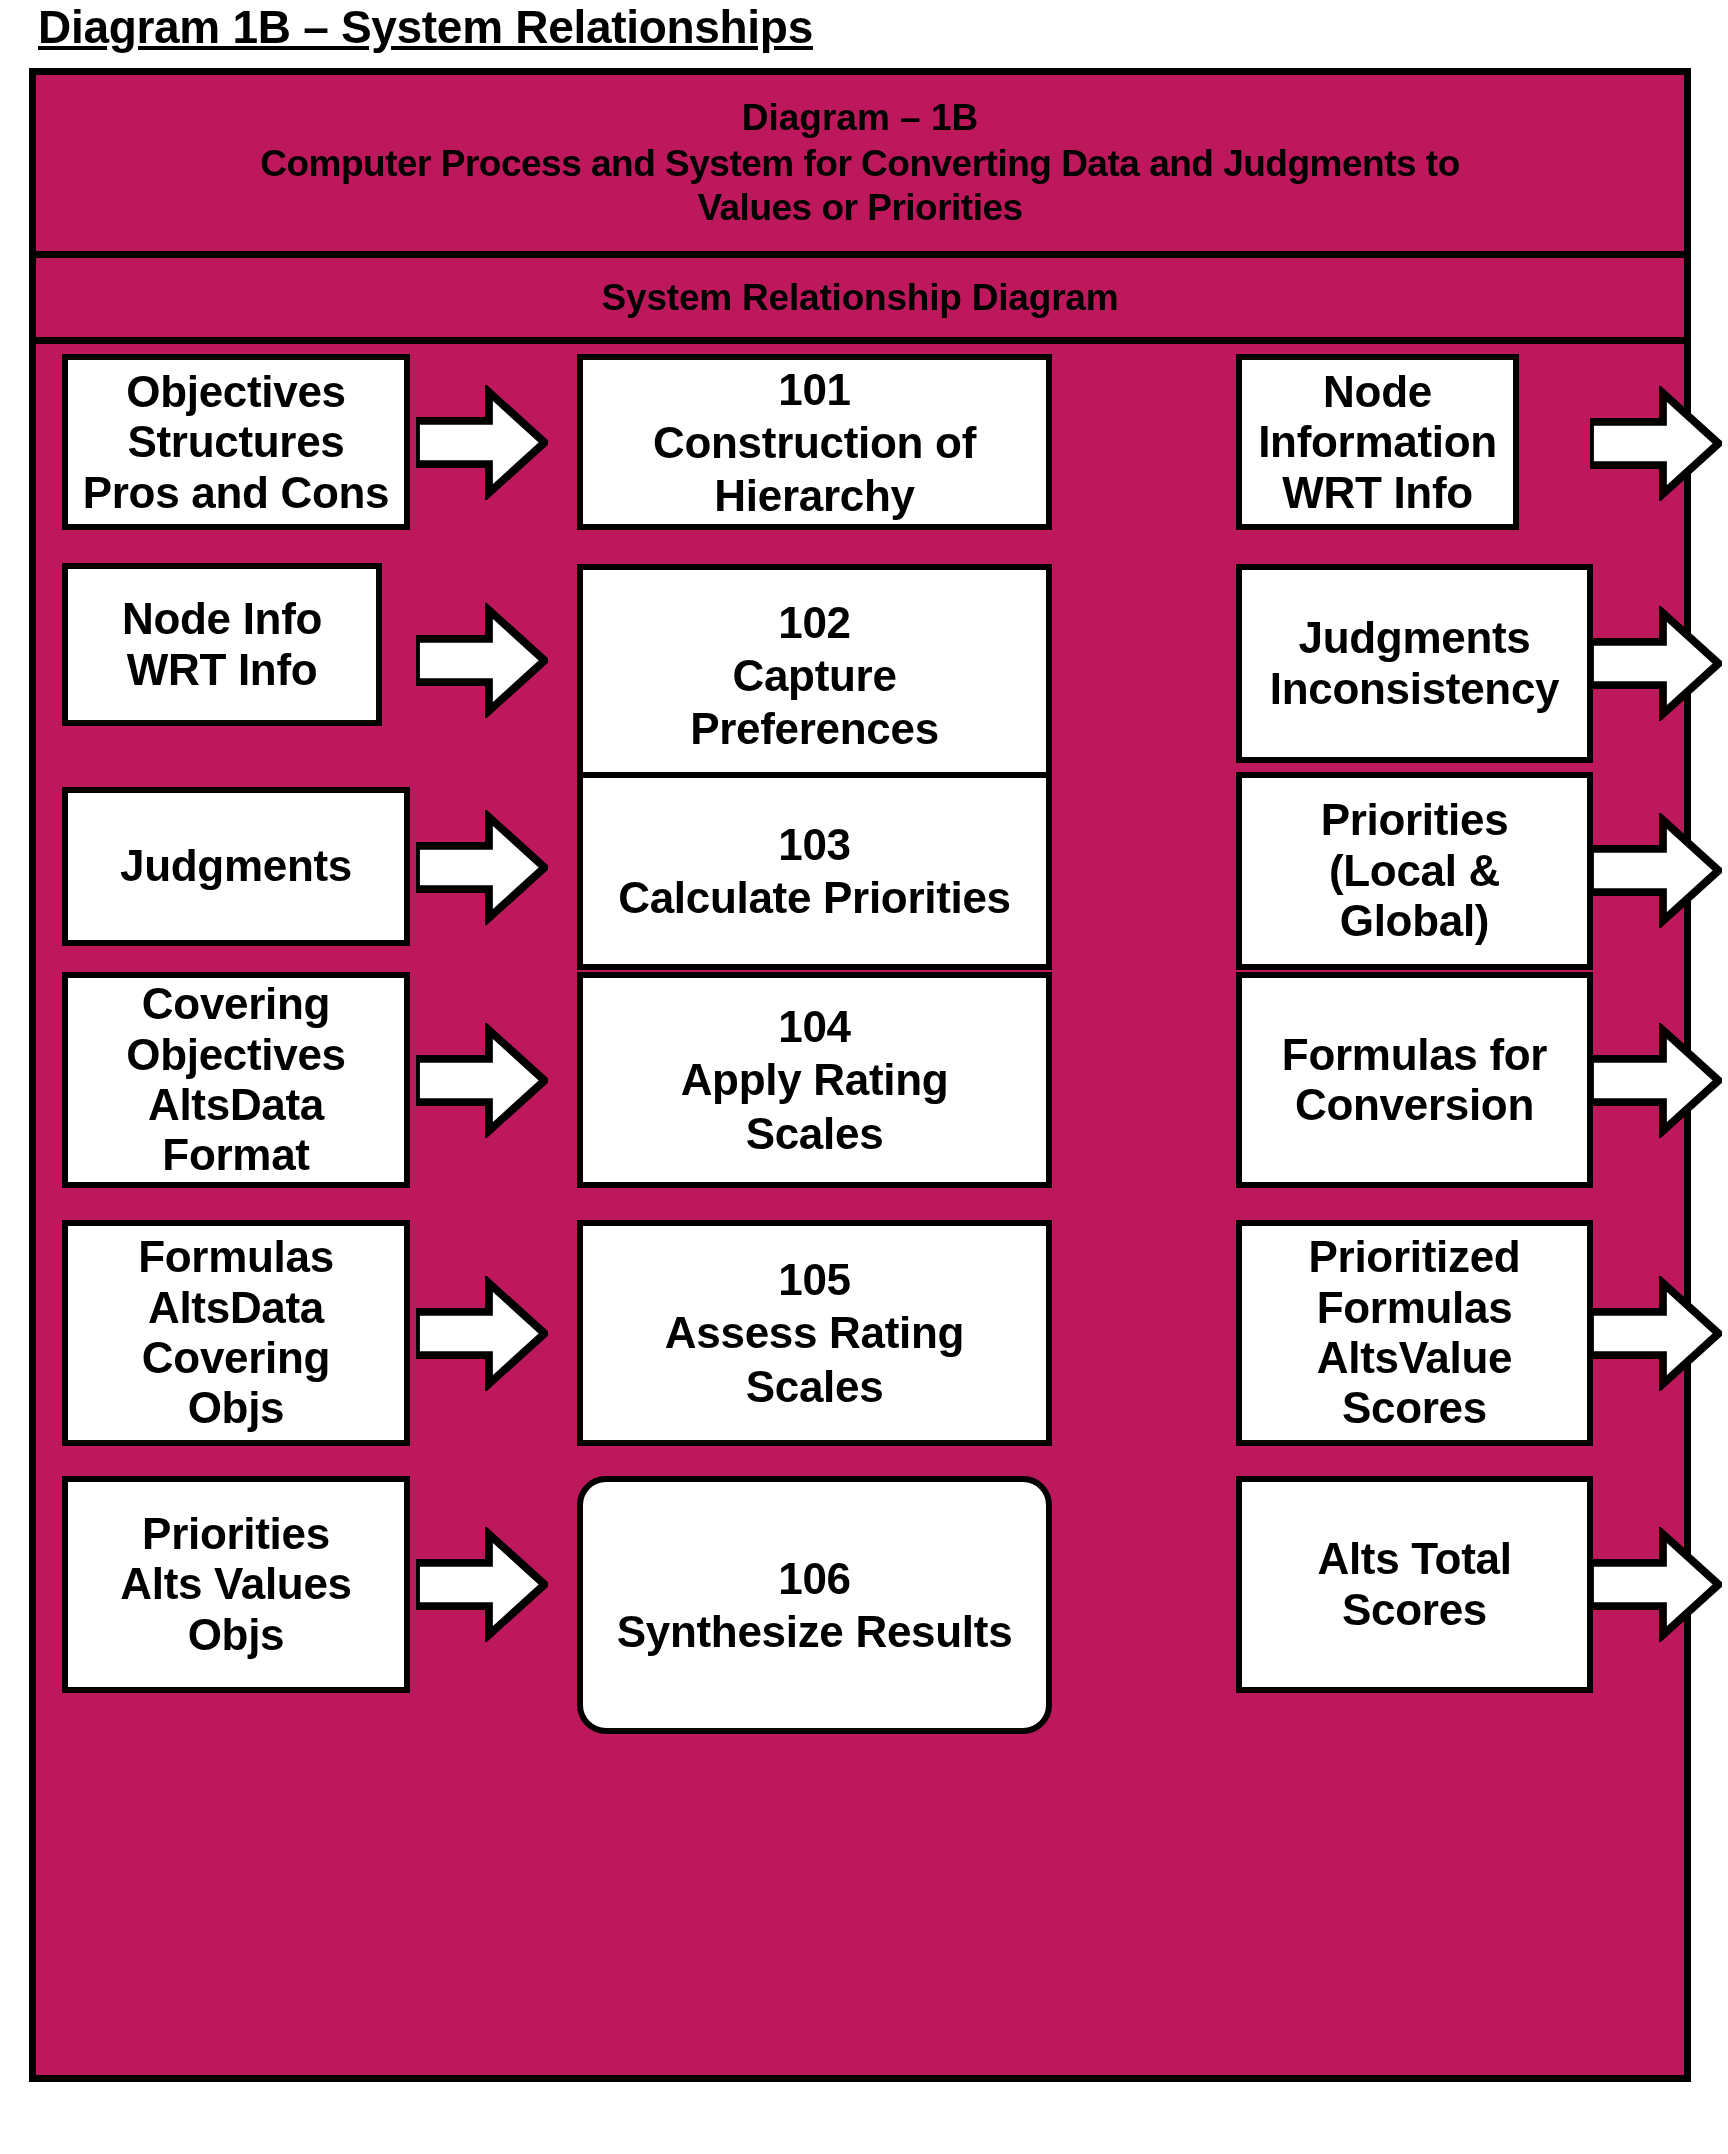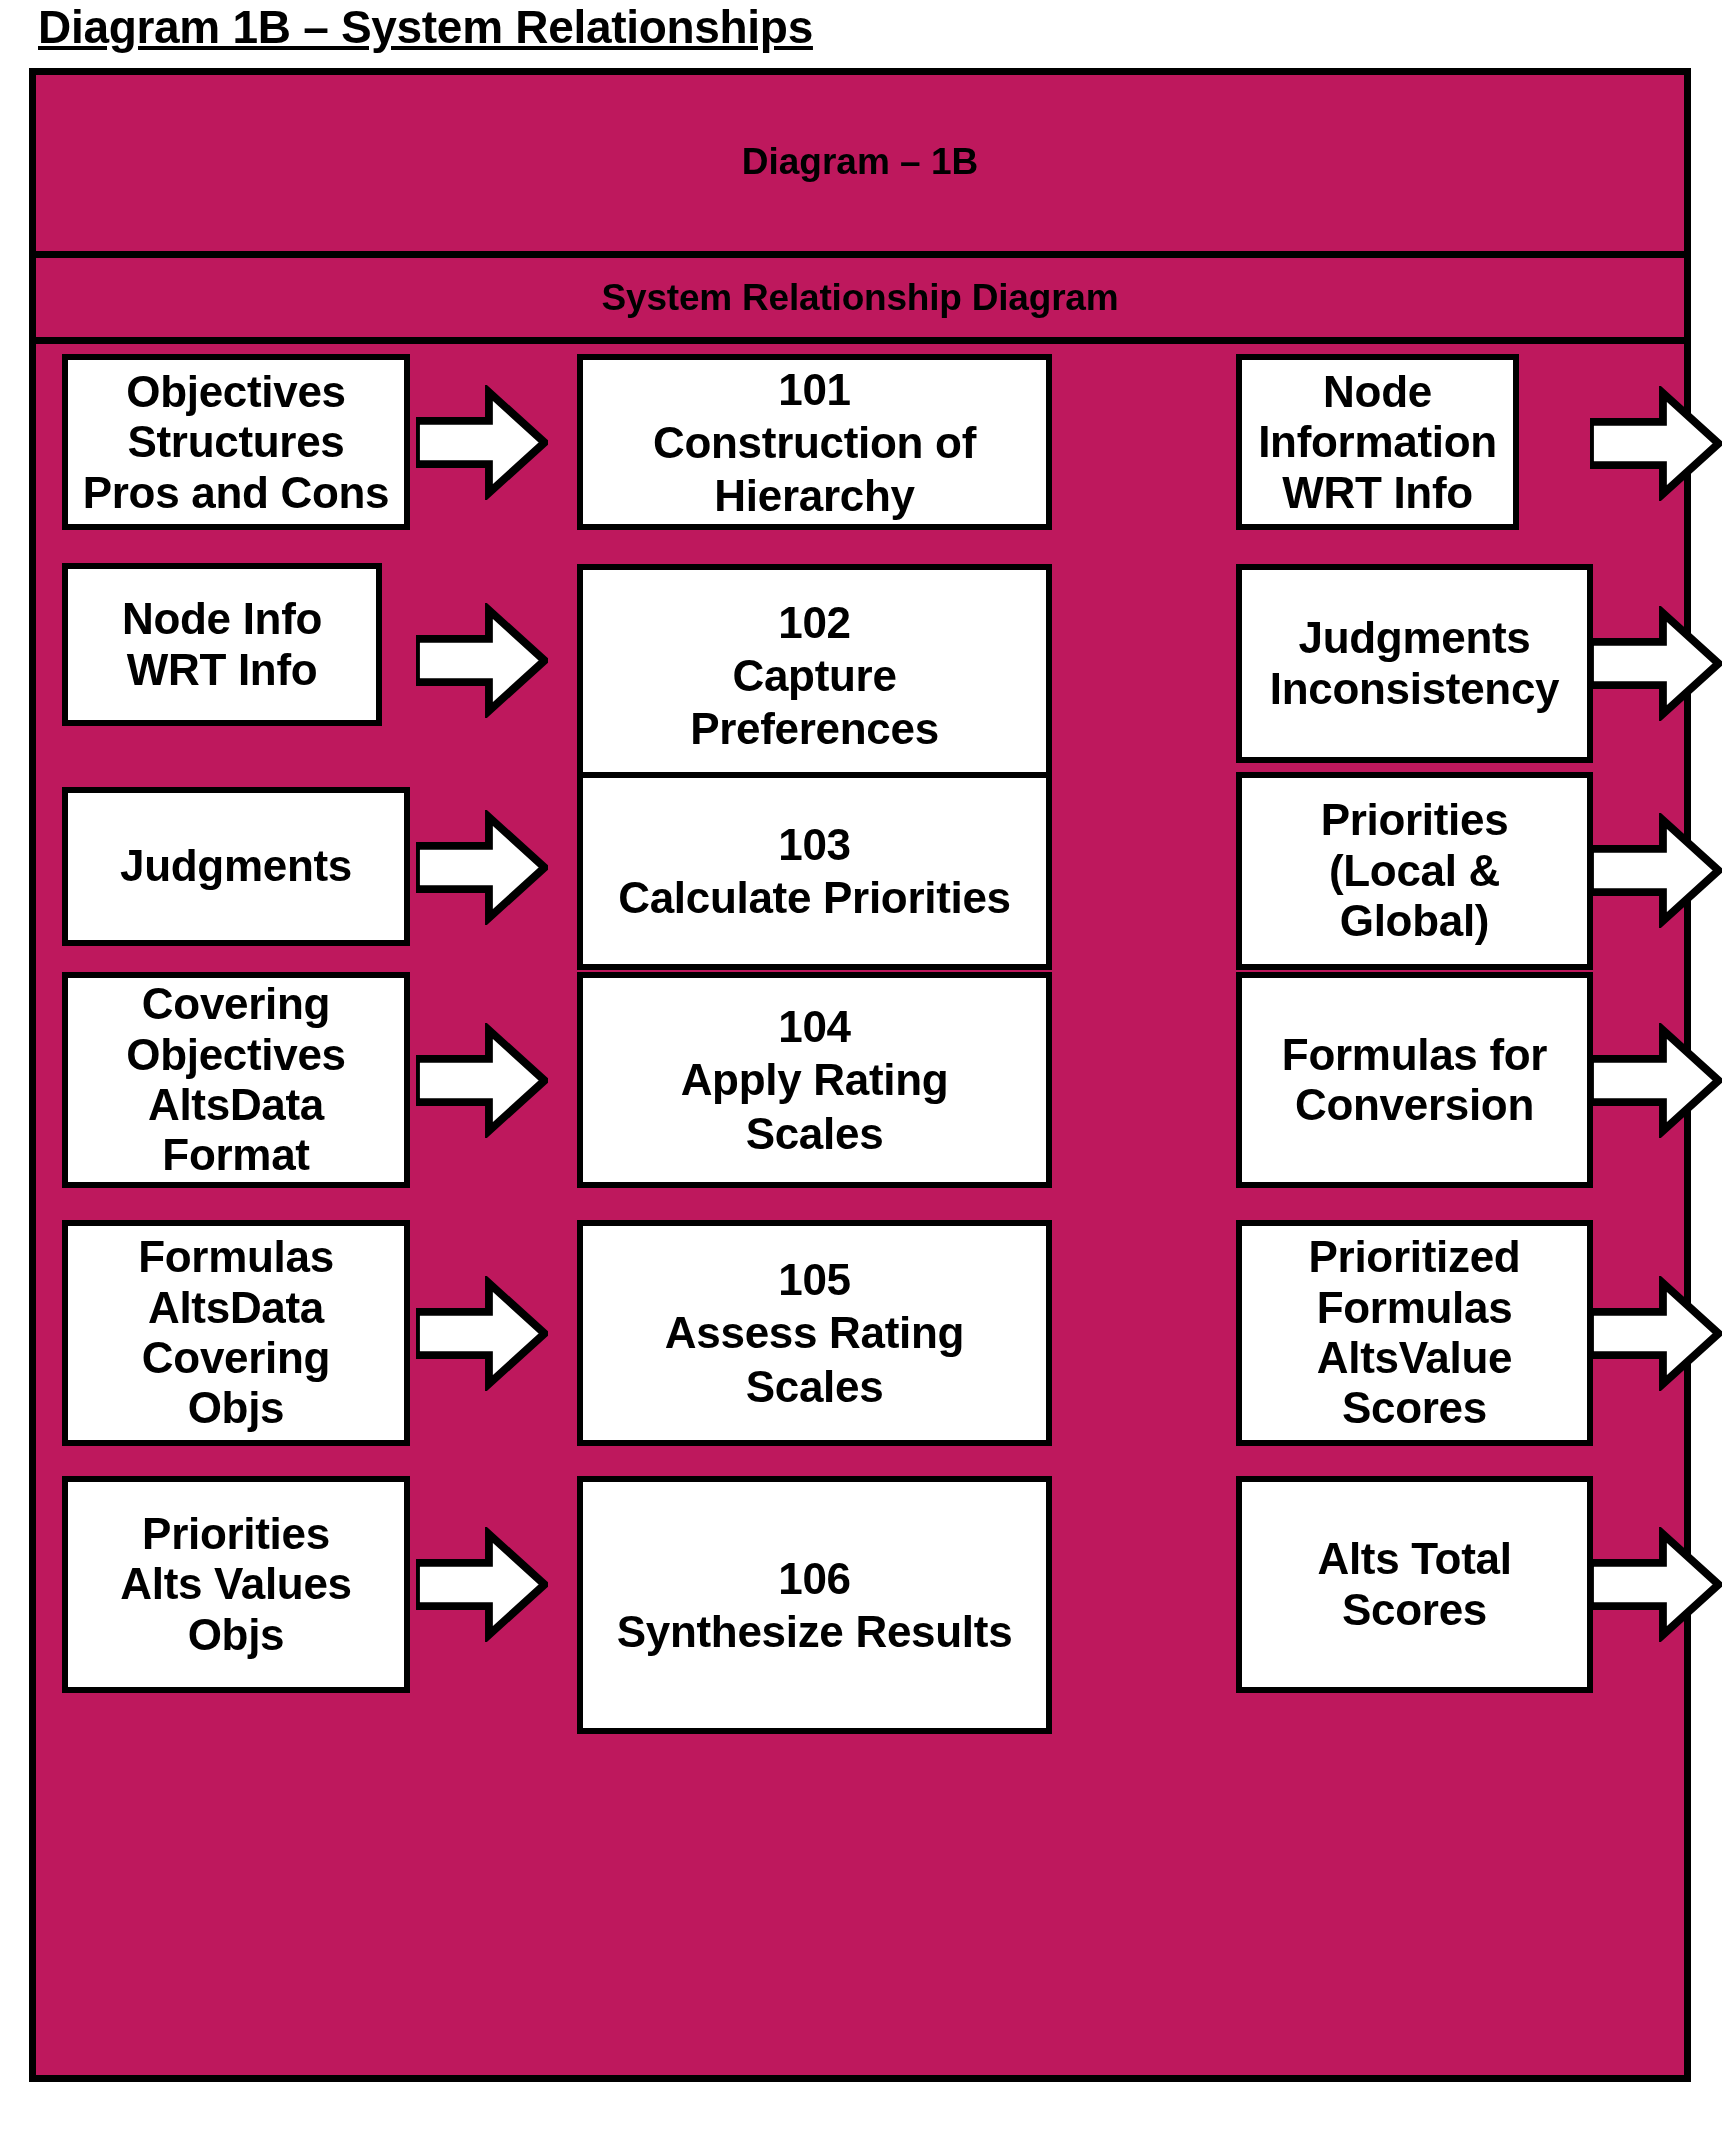--- a/index.html
+++ b/index.html
@@ -48,20 +48,24 @@
 </style>
 </head>
 <body>
 
 <div id="page-title">Diagram 1B – System Relationships</div>
 
 <div id="outer-frame">
 
   <div class="hdr-band" id="header-title-band">
     <div id="header-diagram-number">Diagram – 1B</div>
+    <div id="header-subtitle">
+      <div>Computer Process and System for Converting Data and Judgments to</div>
+      <div>Values or Priorities</div>
+    </div>
   </div>
 
   <div class="hdr-band" id="header-section-band">
     <div>System Relationship Diagram</div>
   </div>
 
   <div id="diagram-body">
       <div class="node-box left" style="left: 26px; top: 10.4px; width: 348px; height: 176px;">
         <div class="node-text">
           <span class="ln">Objectives</span>
@@ -219,21 +223,21 @@
           <span class="ln">Priorities</span>
           <span class="ln">Alts Values</span>
           <span class="ln">Objs</span>
         </div>
       </div>
       <div class="arrow" style="left: 380px; top: 1183px; width: 132px; height: 115px;">
         <svg width="132" height="115" viewBox="0 0 152 132">
           <polygon points="0,41 84,41 84,8 148,66 84,124 84,91 0,91" fill="#ffffff" stroke="#000000" stroke-width="9" stroke-linejoin="miter"></polygon>
         </svg>
       </div>
-      <div class="node-box mid" style="left: 541px; top: 1132px; width: 475px; height: 258px;">
+      <div class="node-box mid" style="left: 541px; top: 1132px; width: 475px; height: 258px; border-radius: 29px;">
         <div class="node-text">
           <span class="ln">106</span>
           <span class="ln">Synthesize Results</span>
         </div>
       </div>
       <div class="node-box right" style="left: 1200px; top: 1132px; width: 357px; height: 217px;">
         <div class="node-text">
           <span class="ln">Alts Total</span>
           <span class="ln">Scores</span>
         </div>

